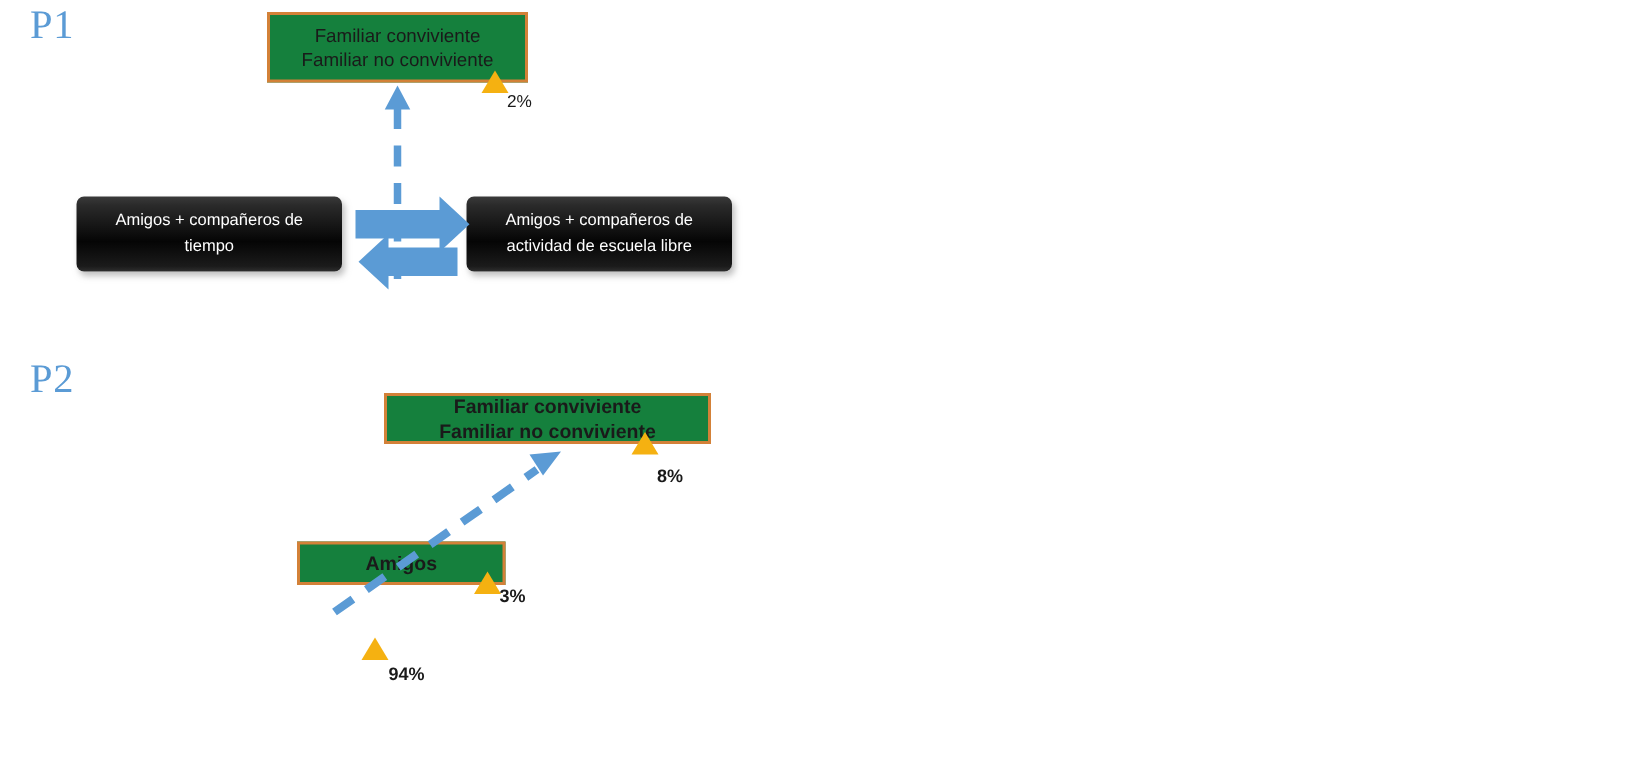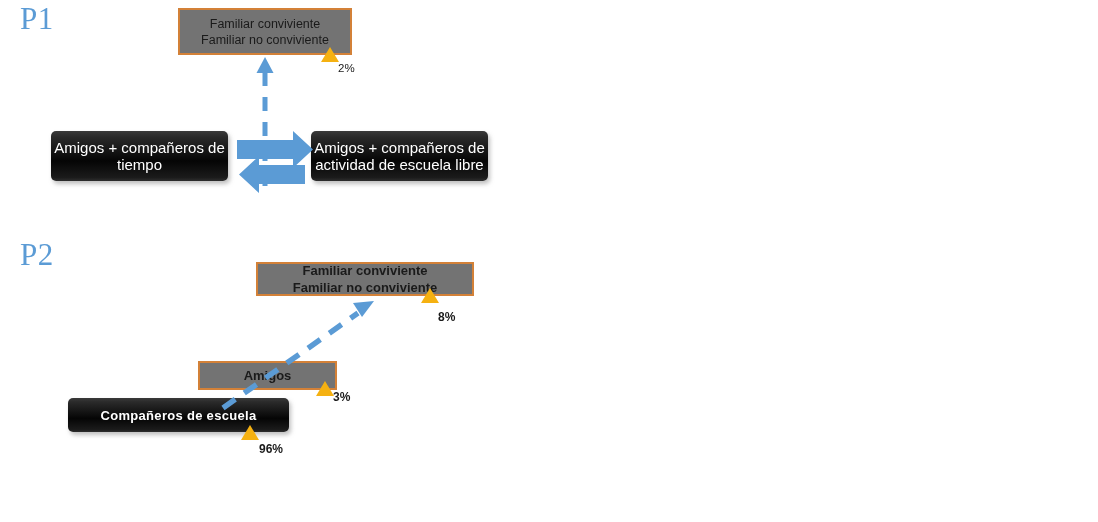--- a/index.html
+++ b/index.html
@@ -13,32 +13,32 @@
     height: 522px;
     background: #ffffff;
     overflow: hidden;
     font-family: "Liberation Sans", sans-serif;
   }
 
   
   .panel-label {
     position: absolute;
     font-family: "Liberation Serif", serif;
-    font-size: 31px;
+    font-size: 27px;
     line-height: 1;
     color: #5b9bd5;
     letter-spacing: 0.5px;
     white-space: nowrap;
   }
 
   
   .box-outline {
     position: absolute;
     box-sizing: border-box;
-    background: #737373;
+    background: #15803d;
     border: 2px solid #d38138;
     display: flex;
     flex-direction: column;
     align-items: center;
     justify-content: center;
     text-align: center;
     color: #1a1a1a;
   }
   .box-outline .line { white-space: nowrap; display: block; }
 
@@ -55,21 +55,21 @@
     flex-direction: column;
     align-items: center;
     justify-content: center;
     text-align: center;
     color: #ffffff;
   }
   .box-dark .line { white-space: nowrap; display: block; }
 
   
   .p1-text { font-size: 12.5px; line-height: 16px; font-weight: normal; }
-  .p1-text-dark { font-size: 15px; line-height: 17px; font-weight: normal; }
+  .p1-text-dark { font-size: 11px; line-height: 17px; font-weight: normal; }
 
   
   .p2-text { font-size: 13px; line-height: 17px; font-weight: bold; }
   .p2-text-dark { font-size: 13px; line-height: 17px; font-weight: bold; letter-spacing: 0.3px; }
 
   
   .tri-marker {
     position: absolute;
     width: 0;
     height: 0;
@@ -129,25 +129,22 @@
   </div>
   <div class="tri-marker" style="left:421px; top:288px;"></div>
   <div class="pct-label bold" style="left:438px; top:310px;">8%</div>
 
   <div class="box-outline p2-text" style="left:198px; top:361px; width:139px; height:29px;">
     <span class="line">Amigos</span>
   </div>
   <div class="tri-marker" style="left:316px; top:381px;"></div>
   <div class="pct-label bold" style="left:333px; top:390px;">3%</div>
 
-  <div class="box-dark p2-text-dark" style="left:68px; top:398px; width:221px; height:34px;">
-    <span class="line">Compañeros de escuela</span>
-  </div>
   <div class="tri-marker" style="left:241px; top:425px;"></div>
-  <div class="pct-label bold" style="left:259px; top:442px;">96%</div>
+  <div class="pct-label bold" style="left:259px; top:442px;">94%</div>
 
   <svg class="arrow-layer" viewBox="0 0 1098 522">
 
     <g>
       <line x1="265" y1="186" x2="265" y2="70" stroke="#5b9bd5" stroke-width="5" stroke-dasharray="14,11" stroke-linecap="butt"></line>
       <polygon points="265,57 256.5,73 273.5,73" fill="#5b9bd5"></polygon>
     </g>
 
     <g>
       <polygon points="237,140 293,140 293,131 313,149.5 293,168 293,159 237,159" fill="#5b9bd5"></polygon>

